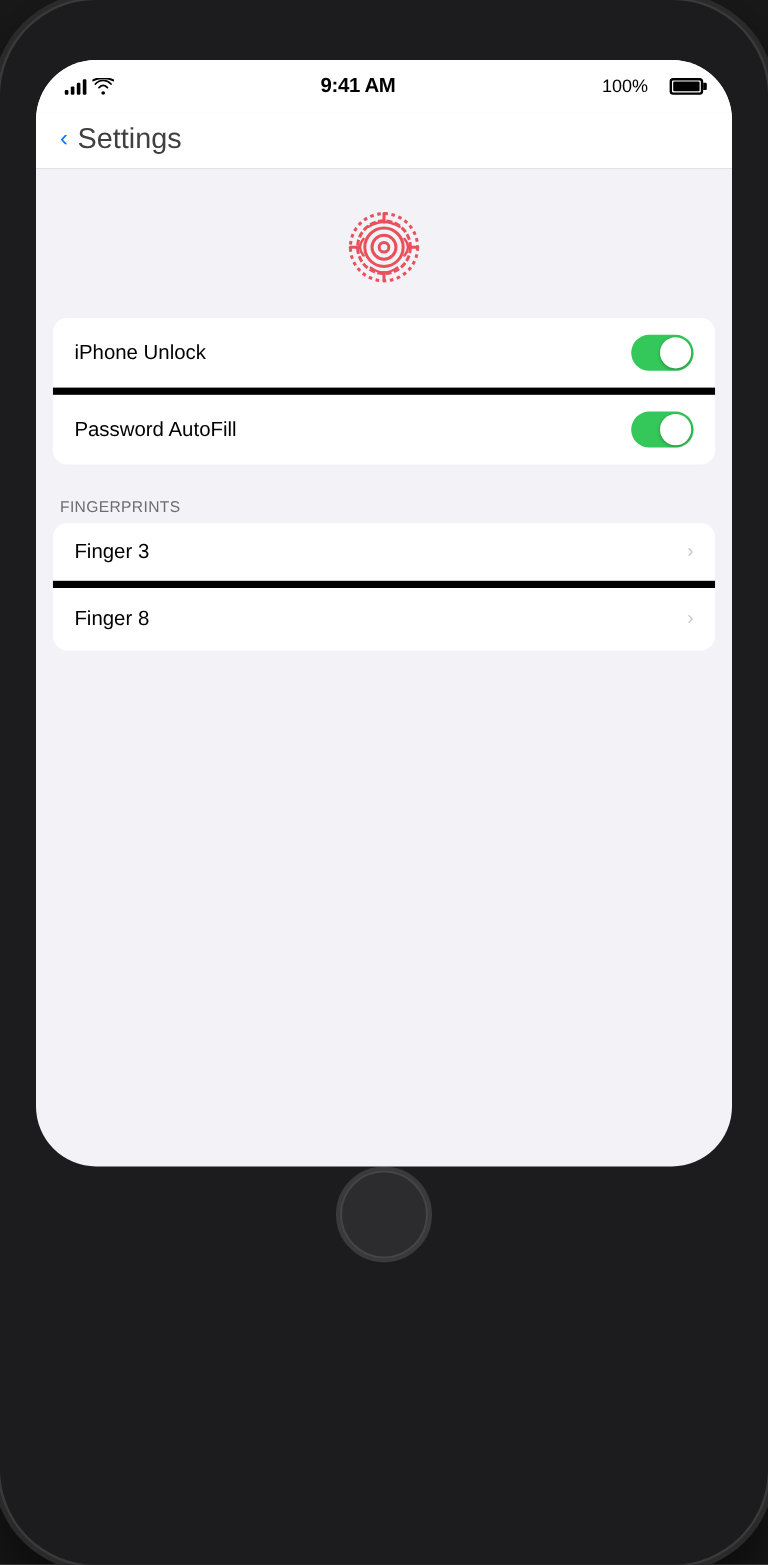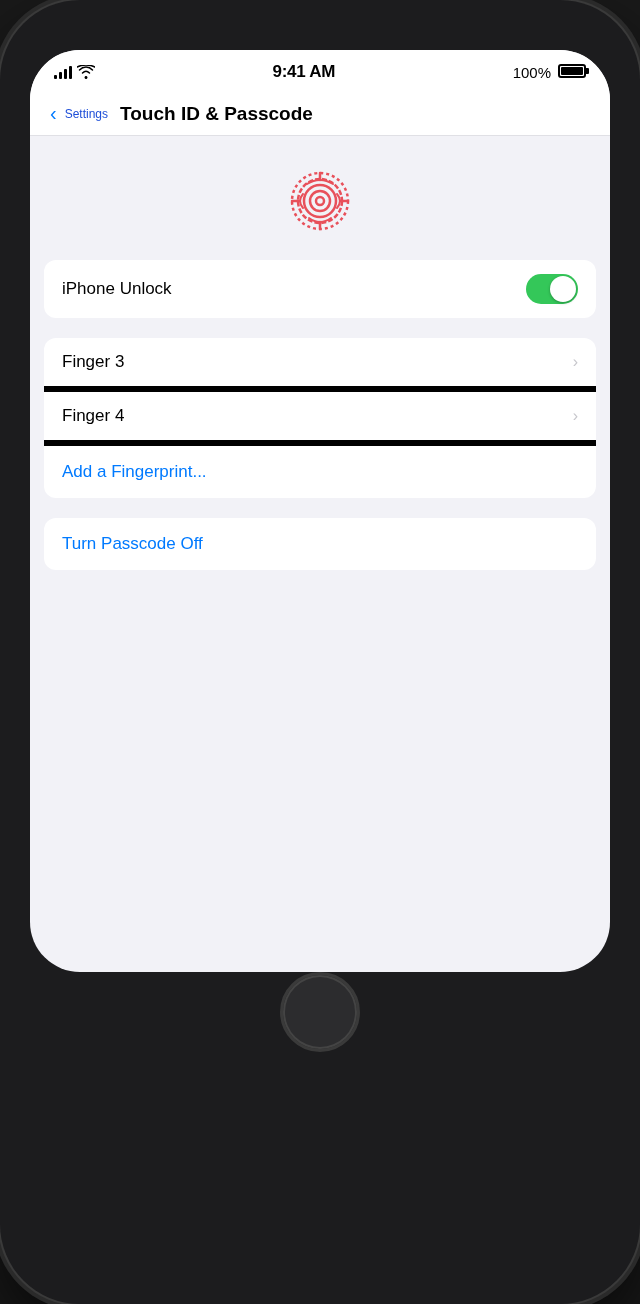--- a/index.html
+++ b/index.html
@@ -93,21 +93,22 @@
 
     .status-time {
       font-size: 17px;
       font-weight: 600;
       color: #000;
       letter-spacing: -0.3px;
     }
 
     .status-right {
       display: flex;
-      gap: 7px;
+      align-items: center;
+      gap: 18px;
     }
 
     .battery-text {
       font-size: 15px;
       font-weight: 500;
       color: #000;
     }
 
     .battery-icon {
       width: 28px;
@@ -155,22 +156,22 @@
 
     .back-arrow {
       color: #007aff;
       font-size: 20px;
       display: flex;
       align-items: center;
       cursor: pointer;
     }
 
     .back-text {
-      color: #1d4ed8;
-      font-size: 12px;
+      color: #404040;
+      font-size: 24px;
     }
 
     .page-title {
       font-size: 19px;
       font-weight: 600;
       color: #000;
       margin-left: 4px;
     }
 
     
@@ -350,21 +351,20 @@
         <div class="battery-icon">
           <div class="battery-fill"></div>
         </div>
       </div>
     </div>
 
     <div class="nav-bar">
       <div class="nav-title">
         <span class="back-arrow">‹</span>
         <span class="back-text">Settings</span>
-        <span class="page-title">Touch ID &amp; Passcode</span>
       </div>
     </div>
 
     <div class="content">
 
       <div class="fingerprint-area">
         <svg class="fingerprint-svg" viewBox="0 0 70 70" fill="none">
 
           <circle cx="35" cy="35" r="28" stroke="#e8505a" stroke-width="2.5" fill="none" stroke-dasharray="3 3"></circle>
           <circle cx="35" cy="35" r="22" stroke="#e8505a" stroke-width="2.5" fill="none" stroke-dasharray="5 2"></circle>
@@ -385,42 +385,41 @@
       </div>
 
 
       <div class="settings-group">
         <div class="settings-row">
           <span class="row-label">iPhone Unlock</span>
           <div class="toggle on">
             <div class="toggle-thumb"></div>
           </div>
         </div>
-      </div>
-
+        <div class="settings-row">
+          <span class="row-label">Password AutoFill</span>
+          <div class="toggle on">
+            <div class="toggle-thumb"></div>
+          </div>
+        </div>
+      </div>
+
+      <div class="section-header">FINGERPRINTS</div>
 
       <div class="settings-group">
         <div class="settings-row">
           <span class="row-label">Finger 3</span>
           <span class="chevron">›</span>
         </div>
         <div class="settings-row">
-          <span class="row-label">Finger 4</span>
+          <span class="row-label">Finger 8</span>
           <span class="chevron">›</span>
         </div>
-        <div class="settings-row">
-          <span class="blue-link">Add a Fingerprint...</span>
-        </div>
-      </div>
-
-      <div class="settings-group">
-        <div class="settings-row">
-          <span class="blue-link">Turn Passcode Off</span>
-        </div>
-      </div>
+      </div>
+
 
     </div>
   </div>
 
   <div class="bottom-area">
     <div class="home-button"></div>
   </div>
 
 </div>
 

